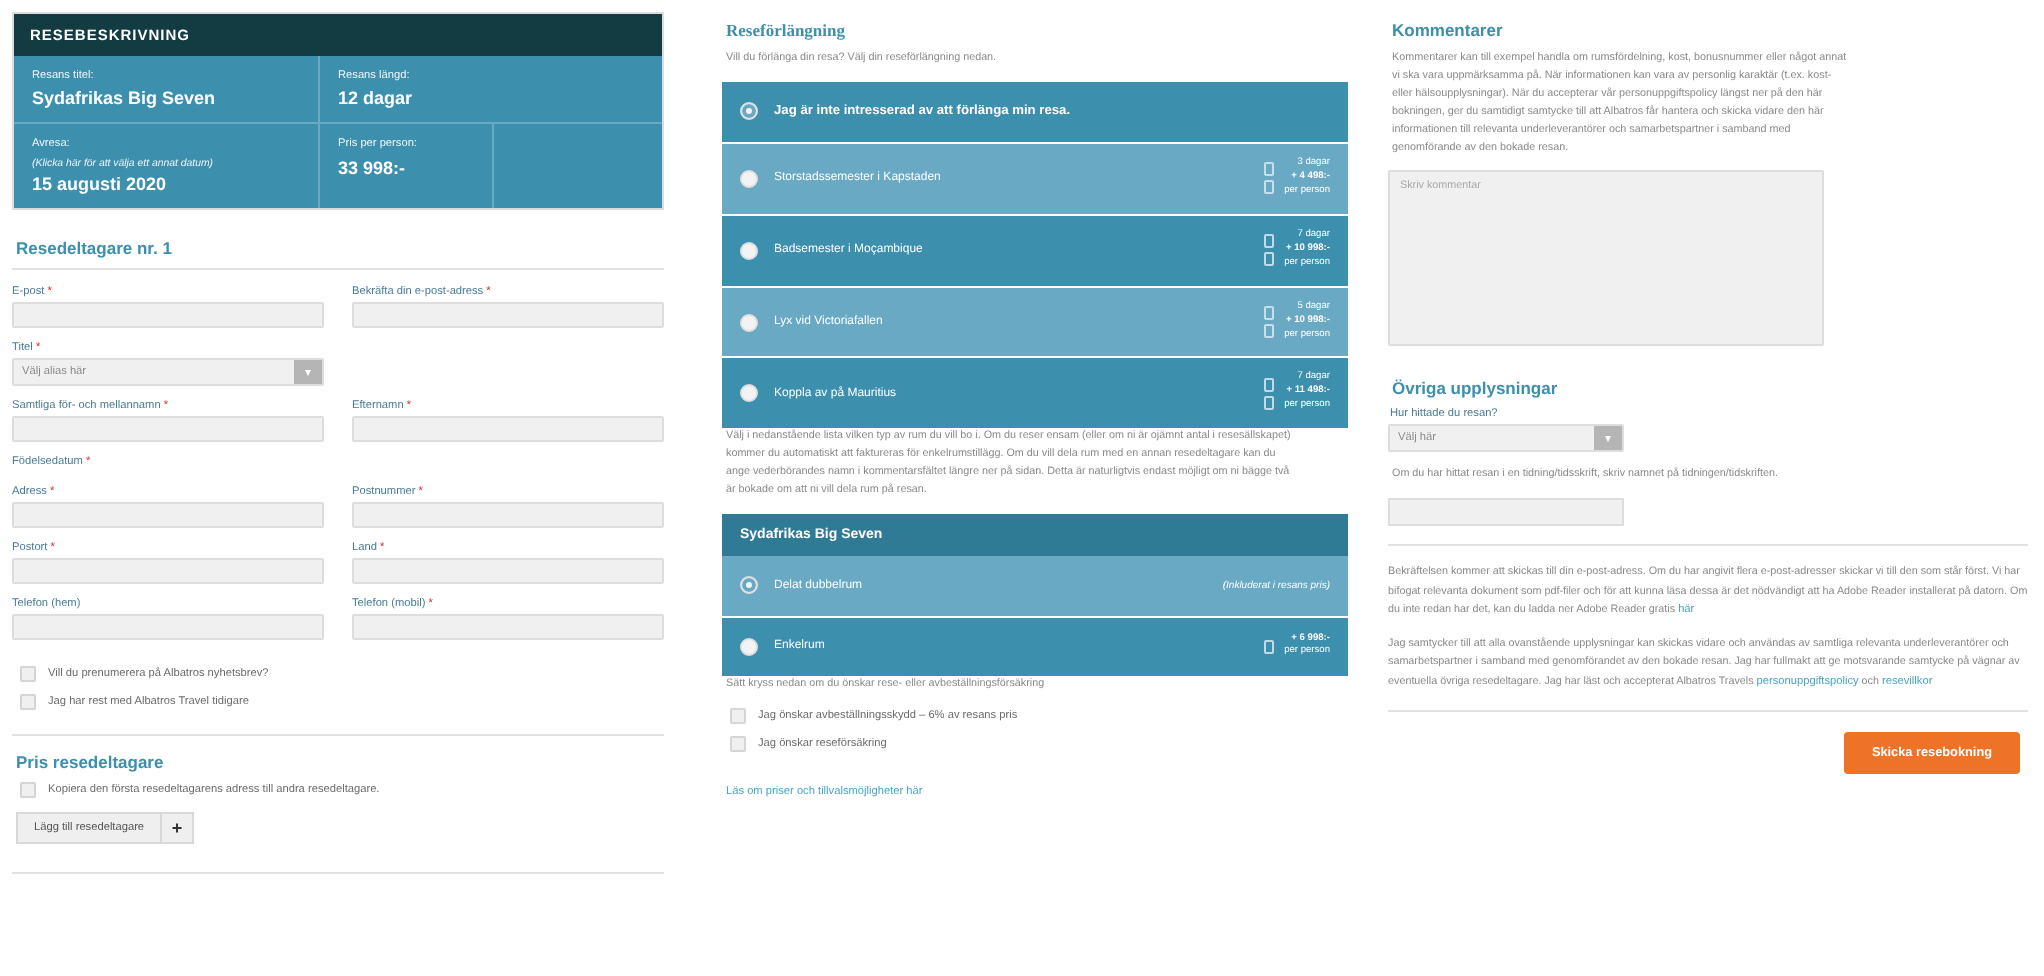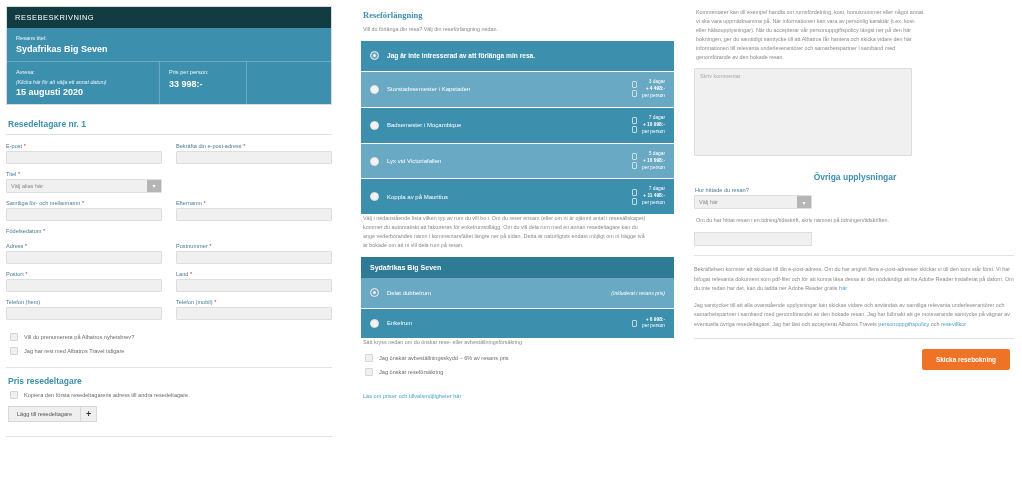--- a/index.html
+++ b/index.html
@@ -14,21 +14,21 @@
 
   .col { position: absolute; top: 0; }
   .col-left   { left: 0px;   width: 340px; height: 488px; padding: 6px 8px 0 6px; }
   .col-mid    { left: 355px; width: 325px; height: 488px; padding: 8px 6px 0 6px; }
   .col-right  { left: 690px; width: 332px; height: 488px; padding: 8px 8px 0 4px; }
 
   
   .trip-box { width: 326px; border: 1px solid #dcdcdc; }
   .trip-head {
     background: #123b42; color: #ffffff;
-    font-size: 7.5px; font-weight: normal; letter-spacing: .5px;
+    font-size: 7.5px; font-weight: bold; letter-spacing: .5px;
     padding: 6px 8px; text-transform: uppercase;
   }
   .trip-body { background: #3d8fae; padding: 0; }
   .trip-row { display: flex; }
   .trip-row + .trip-row { border-top: 1px solid #69a9c1; }
   .trip-cell { padding: 7px 9px; color: #ffffff; }
   .trip-cell + .trip-cell { border-left: 1px solid #69a9c1; }
   .tc-a { width: 152px; }
   .tc-b { width: 87px; }
   .tc-c { flex: 1; }
@@ -143,20 +143,24 @@
   <div class="col col-left">
 
     <div class="trip-box">
       <div class="trip-head">RESEBESKRIVNING</div>
       <div class="trip-body">
         <div class="trip-row">
           <div class="trip-cell tc-a">
             <div class="trip-label">Resans titel:</div>
             <div class="trip-value">Sydafrikas Big Seven</div>
           </div>
+          <div class="trip-cell tc-b">
+            <div class="trip-label">Resans längd:</div>
+            <div class="trip-value">12 dagar</div>
+          </div>
         </div>
         <div class="trip-row">
           <div class="trip-cell tc-a">
             <div class="trip-label">Avresa:</div>
             <div class="trip-note">(Klicka här för att välja ett annat datum)</div>
             <div class="trip-value">15 augusti 2020</div>
           </div>
           <div class="trip-cell tc-b">
             <div class="trip-label">Pris per person:</div>
             <div class="trip-value">33 998:-</div>
@@ -371,24 +375,25 @@
     <div class="chk-row">
       <div class="chkbox"></div>
       <span class="chk-label">Jag önskar reseförsäkring</span>
     </div>
     <div style="margin:8px 0 0 2px;">
       <a class="link-blue" href="#">Läs om priser och tillvalsmöjligheter här</a>
     </div>
   </div>
 
   <div class="col col-right">
+    <div class="sec-title-blue" style="margin-top:2px;">Kommentarer</div>
     <p class="body-text" style="width:228px;">Kommentarer kan till exempel handla om rumsfördelning, kost, bonusnummer eller något annat vi ska vara uppmärksamma på. När informationen kan vara av personlig karaktär (t.ex. kost- eller hälsoupplysningar). När du accepterar vår personuppgiftspolicy längst ner på den här bokningen, ger du samtidigt samtycke till att Albatros får hantera och skicka vidare den här informationen till relevanta underleverantörer och samarbetspartner i samband med genomförande av den bokade resan.</p>
     <div class="textarea-box">Skriv kommentar</div>
 
-    <div class="sec-title-blue" style="margin-top:16px;text-align:center;">Övriga upplysningar</div>
+    <div class="sec-title-blue" style="margin-top:16px;">Övriga upplysningar</div>
     <span class="f-label" style="margin-left:1px;">Hur hittade du resan?</span>
     <div class="f-select sel-narrow">
       <span class="sel-txt">Välj här</span>
       <span class="caret">▾</span>
     </div>
     <p class="body-text" style="width:200px; margin-top:7px;">Om du har hittat resan i en tidning/tidsskrift, skriv namnet på tidningen/tidskriften.</p>
     <div class="inp-narrow"></div>
 
     <hr class="divider-lg">
 

